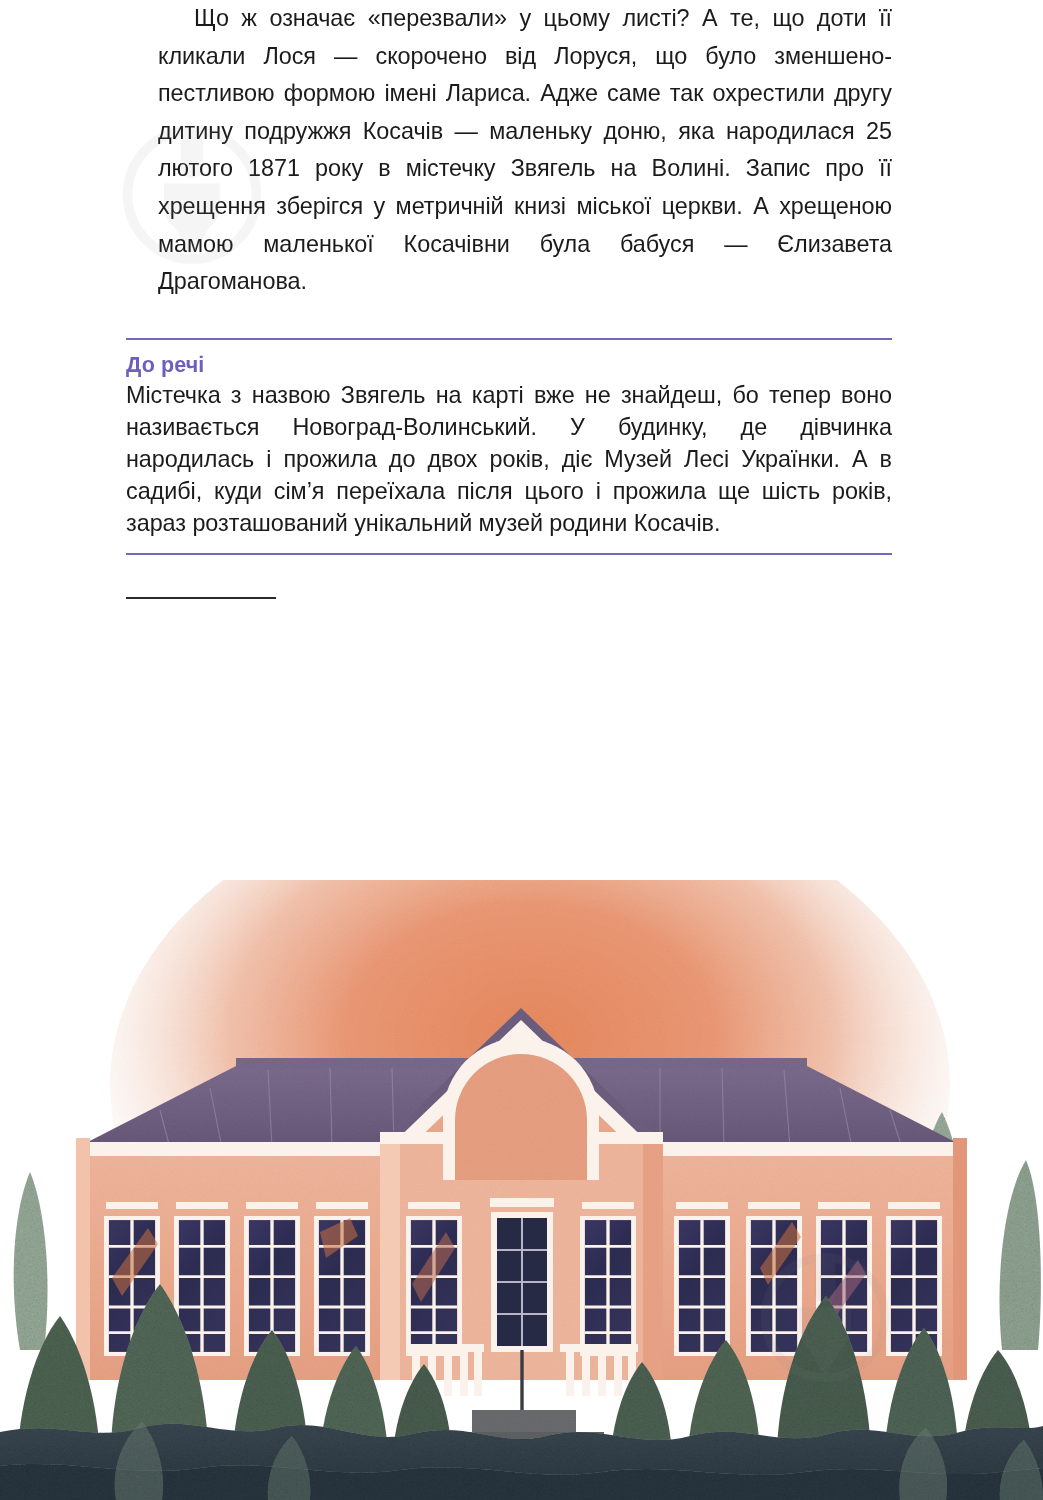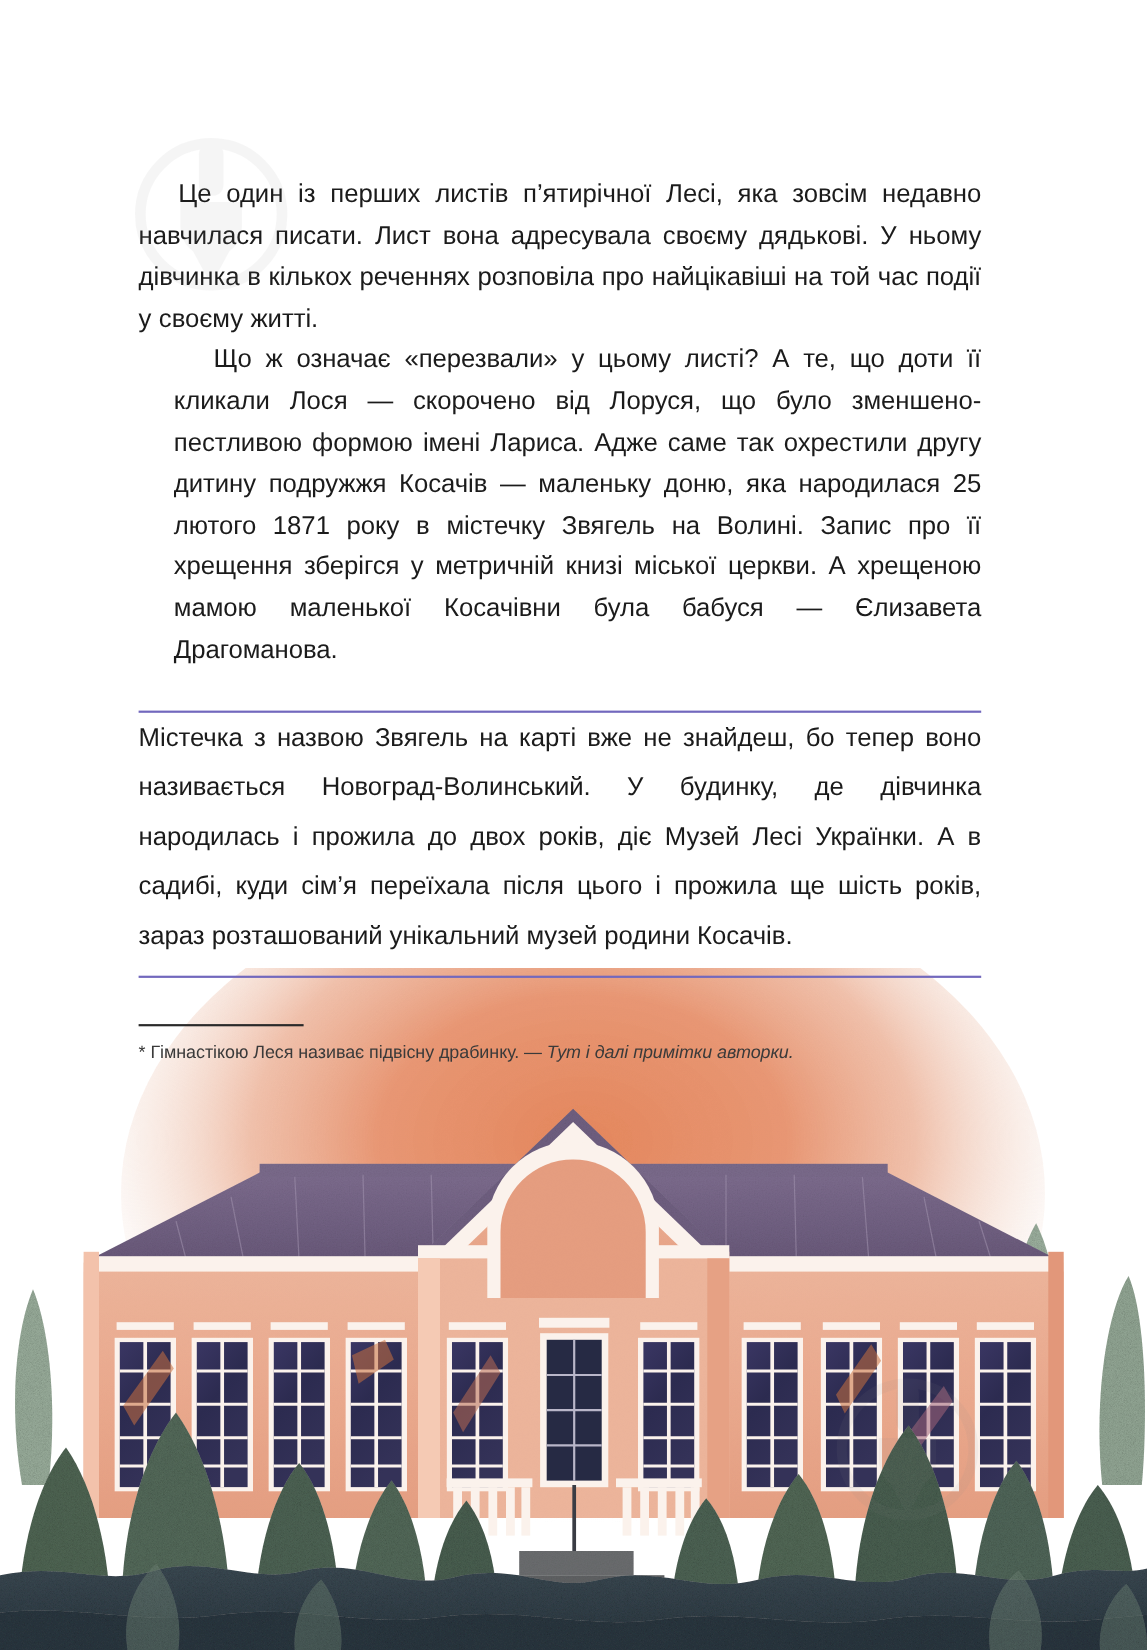--- a/index.html
+++ b/index.html
@@ -62,21 +62,21 @@
     margin: 12px 0 1px 0;
     font-size: 21.5px;
     line-height: 26px;
     font-weight: 700;
     color: #6c5fc0;
     letter-spacing: 0.1px;
   }
   p.callout-par {
     margin: 0;
     font-size: 23.4px;
-    line-height: 45px;
+    line-height: 32px;
     color: #1b1b1b;
     text-align: justify;
     text-indent: 0;
     letter-spacing: -0.05px;
   }
 
   
   .footnote {
     margin-top: 42px;
   }
@@ -114,37 +114,32 @@
   <svg viewBox="0 0 100 104" xmlns="http://www.w3.org/2000/svg" aria-hidden="true">
     <circle cx="50" cy="52" r="46" fill="none" stroke="#8a8a8a" stroke-width="7"></circle>
     <rect x="42" y="6" width="16" height="34" rx="7" fill="#8a8a8a"></rect>
     <path d="M30 44 h40 v16 a20 20 0 0 1 -20 20 a20 20 0 0 1 -20 -20 z" fill="#8a8a8a"></path>
     <path d="M36 72 h28 l-14 26 z" fill="#8a8a8a"></path>
   </svg>
 </div>
 
 <div class="text-column">
 
-  <p class="body-par" id="par-intro">Це один із перших листів п’ятирічної Лесі, яка зовсім недавно навчилася писати. Лист вона адресувала своєму дядькові. У ньому дівчинка в кількох реченнях розповіла про найцікавіші на той час події у своєму житті.</p>
 
   <p class="body-par" id="par-nick">Що ж означає «перезвали» у цьому листі? А те, що доти її кликали Лося — скорочено від Лоруся, що було зменшено-пестливою формою імені Лариса. Адже саме так охрестили другу дитину подружжя Косачів — маленьку доню, яка народилася 25 лютого 1871 року в містечку Звягель на Волині. Запис про її хрещення зберігся у метричній книзі міської церкви. А хрещеною мамою маленької Косачівни була бабуся — Єлизавета Драгоманова.</p>
 
   <section class="callout">
     <div class="callout-rule top"></div>
+    <h2 class="callout-title">До речі</h2>
     <p class="callout-par">Містечка з назвою Звягель на карті вже не знайдеш, бо тепер воно називається Новоград-Волинський. У будинку, де дівчинка народилась і прожила до двох років, діє Музей Лесі Українки. А в садибі, куди сім’я переїхала після цього і прожила ще шість років, зараз розташований унікальний музей родини Косачів.</p>
     <div class="callout-rule bottom"></div>
   </section>
 
   <section class="footnote">
     <div class="footnote-rule"></div>
-    <p class="footnote-text">
-      <span>*</span>
-      <span>Гімнастікою Леся називає підвісну драбинку. —</span>
-      <span class="ital">Тут і далі примітки авторки.</span>
-    </p>
   </section>
 
 </div>
 
 <div id="illustration">
   <svg viewBox="0 0 1043 620" xmlns="http://www.w3.org/2000/svg" aria-hidden="true">
     <defs>
       <radialGradient id="sunsetGlow" cx="50%" cy="42%" r="58%">
         <stop offset="0%" stop-color="#e8895e" stop-opacity="1"></stop>
         <stop offset="38%" stop-color="#eb9570" stop-opacity="0.96"></stop>

